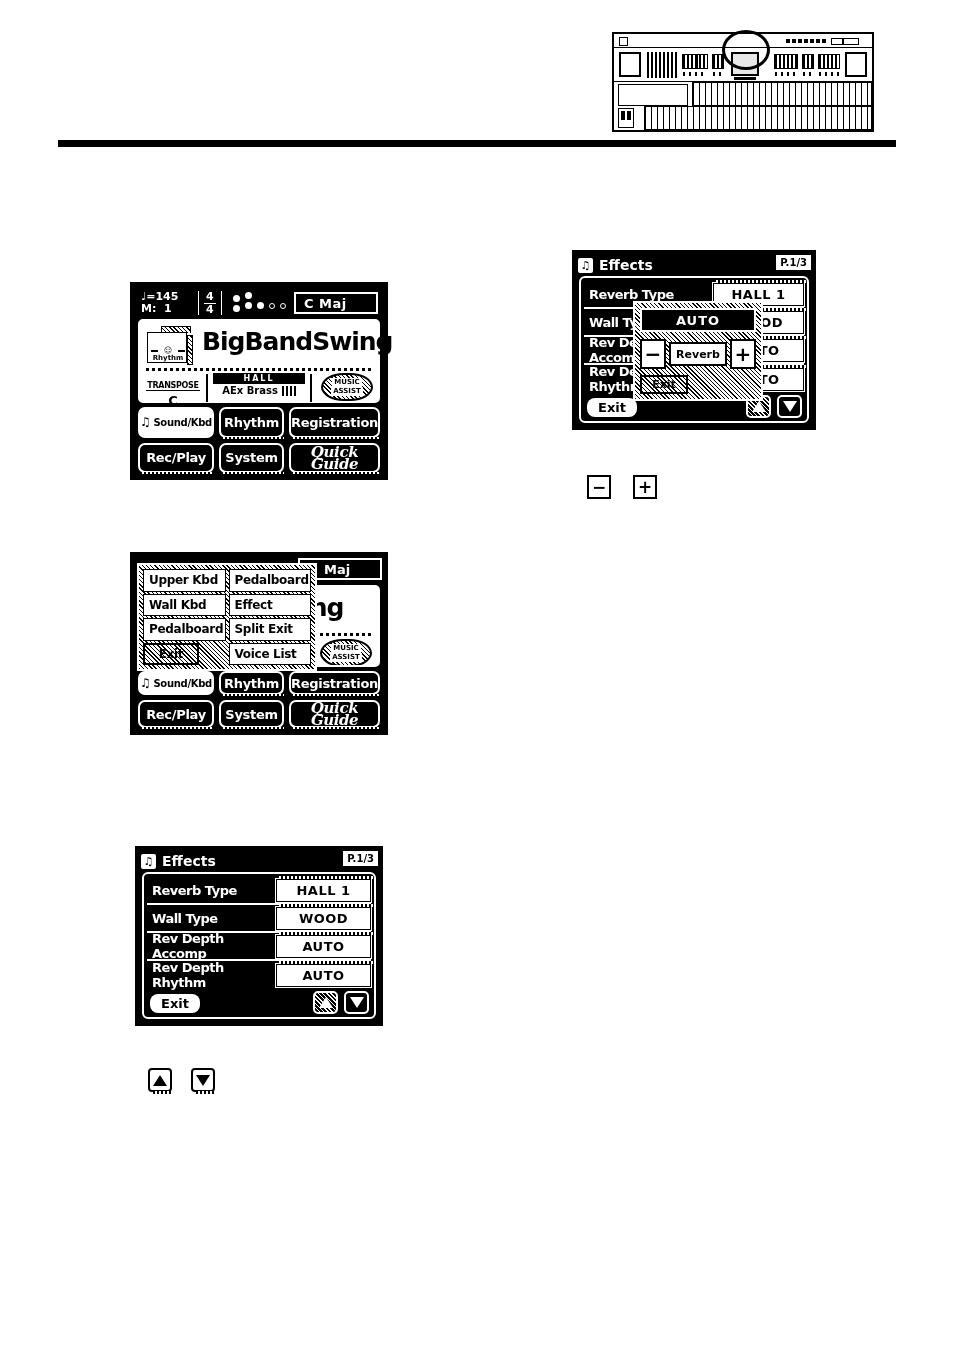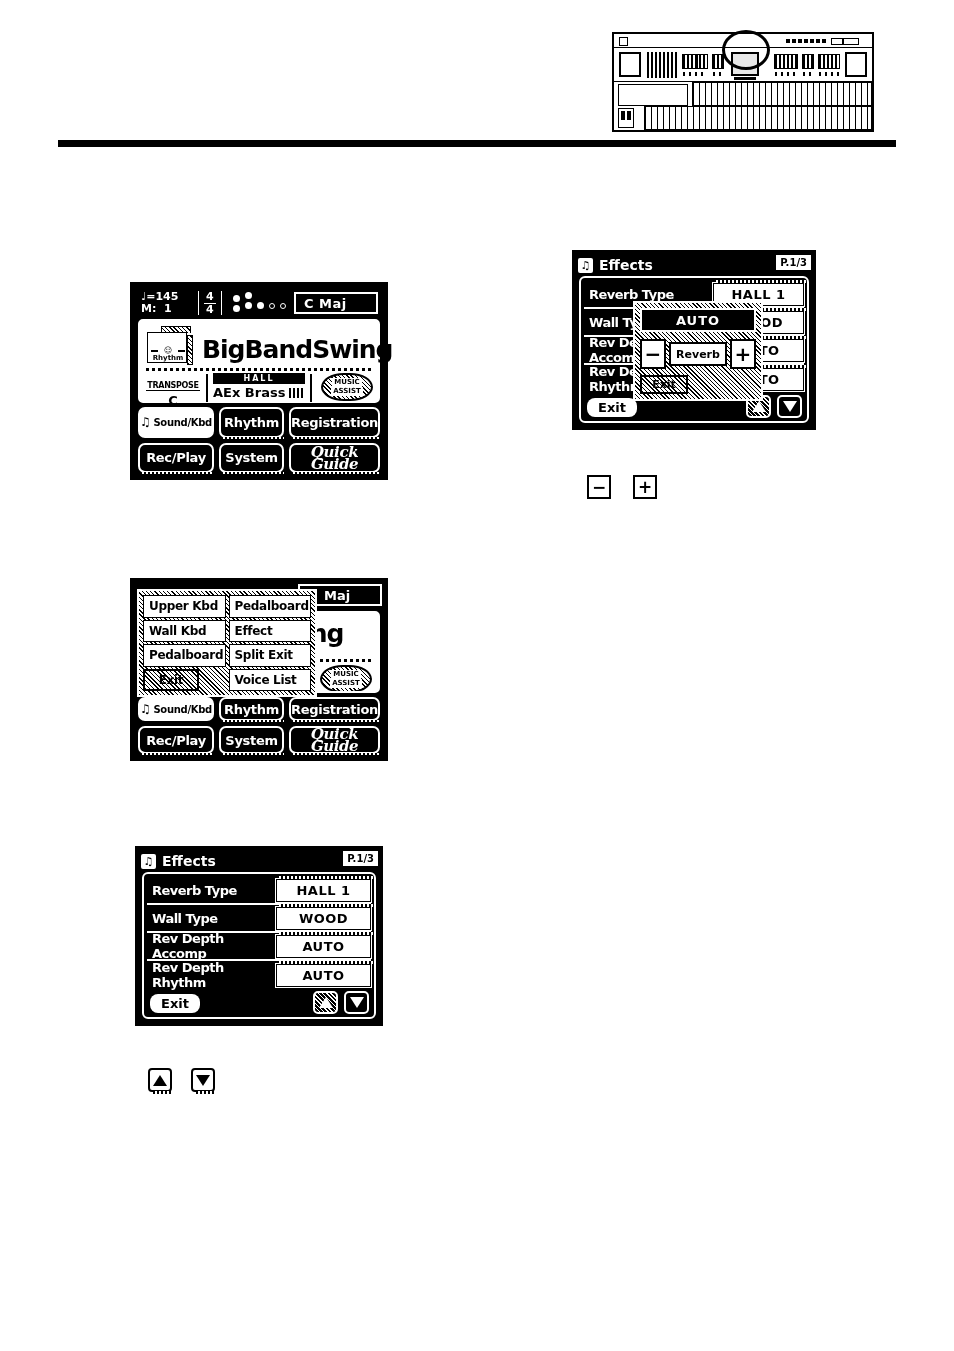--- a/index.html
+++ b/index.html
@@ -166,21 +166,21 @@
     position: absolute; left: 2px; top: 21px; width: 36px;
     font-size: 7px; text-align: center; font-weight: bold;
   }
   .s1-folder .face {
     position: absolute; left: 16px; top: 13px; font-size: 8px;
   }
   .s1-folder .dash { position: absolute; top: 17px; width: 7px; height: 2px; background:#000;}
   .s1-folder .dash.a { left: 3px; }
   .s1-folder .dash.b { left: 30px; }
   .s1-title {
-    position: absolute; left: 62px; top: 14px; right: 4px;
+    position: absolute; left: 62px; top: 6px; right: 4px;
     font-size: 25px; font-weight: bold; letter-spacing: -1px;
     font-family: "DejaVu Sans", sans-serif;
   }
   .s1-dotline {
     position: absolute; left: 6px; right: 6px; top: 47px; height: 3px;
     background: repeating-linear-gradient(to right,#000 0 3px,#fff 3px 6px);
   }
   .s1-btm { position: absolute; left: 5px; right: 5px; top: 52px; height: 30px; display: flex; }
   .s1-transpose { width: 56px; text-align: center; }
   .s1-transpose .hd {
@@ -188,22 +188,22 @@
     border-bottom: 1.5px solid #000; display: inline-block; padding: 0 1px;
   }
   .s1-transpose .vl { font-size: 13px; font-weight: bold; margin-top: 1px; }
   .vdiv { width: 2px; background: #000; margin: 1px 5px; }
   .s1-solo { flex: 1; }
   .s1-solo .hd {
     background: #000; color: #fff; font-size: 8px; font-weight: bold;
     text-align: center; letter-spacing: 2px; height: 11px; line-height: 11px;
   }
   .s1-solo .vl {
-    font-size: 13px; font-weight: bold; text-align: center; margin-top: 1px;
-    display:flex; align-items:center; justify-content:flex-start; gap:4px;
+    font-size: 10px; font-weight: bold; text-align: center; margin-top: 1px;
+    display:flex; align-items:center; justify-content:center; gap:4px;
   }
   .s1-solo .vl .mini {
     display:inline-block; width:14px; height:10px;
     background: repeating-linear-gradient(to right,#000 0 2px,#fff 2px 4px);
   }
   .s1-ma {
     width: 52px; margin-left: 4px;
     border: 2px solid #000; border-radius: 26px/16px;
     display: flex; flex-direction: column; align-items: center; justify-content: center;
     font-size: 7px; font-weight: bold; line-height: 9px;
@@ -230,21 +230,21 @@
   }
   .lbtn .sk { display: flex; align-items: center; gap: 3px; font-size: 10px; font-weight: bold; }
   .lbtn .note { font-size: 12px; }
   .qg {
     font-family: "DejaVu Serif", serif; font-style: italic; font-weight: bold;
     font-size: 15px; line-height: 12px; text-align: center;
   }
   .qg .l2 { letter-spacing: -0.5px; }
 
   
-  #screen2 { left: 130px; top: 578px; width: 258px; height: 183px; }
+  #screen2 { left: 130px; top: 552px; width: 258px; height: 183px; }
   .s2-bgstatus {
     position: absolute; left: 4px; top: 3px; right: 4px; height: 26px;
     color: #fff; font-size: 10px; font-weight: bold;
     display: flex; align-items: center; gap: 12px; padding-left: 8px;
     overflow: hidden;
   }
   .s2-chord {
     position: absolute; right: 3px; top: 3px; width: 84px; height: 22px;
     border: 2px solid #fff; display: flex; align-items: center; padding-left: 24px;
     font-size: 13px; font-weight: bold;

